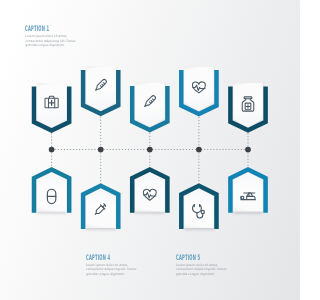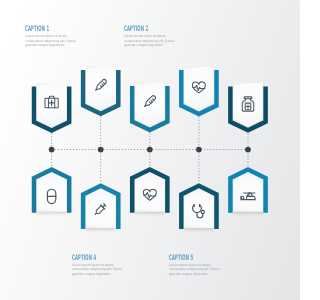--- a/index.html
+++ b/index.html
@@ -162,25 +162,21 @@
             <path d="M13.5 0.9v5.5"></path>
           </g>
       </g>
       </g>
   </svg>
 
   <div class="cap" style="left:25.3px;top:25px">
     <div class="ttl">CAPTION 1</div>
     <div class="bdy">Lorem ipsum dolor sit amet, consectetur adipiscing elit. Donec gravida congue dignissim.</div>
   </div>
-  <div class="cap" style="left:124.2px;top:25px">
-    <div class="ttl">CAPTION 2</div>
-    <div class="bdy">Lorem ipsum dolor sit amet, consectetur adipiscing elit. Donec gravida congue dignissim.</div>
-  </div>
-  <div class="cap" style="left:72px;top:253.7px">
+  <div class="cap" style="left:86px;top:253.7px">
     <div class="ttl">CAPTION 4</div>
     <div class="bdy">Lorem ipsum dolor sit amet, consectetur adipiscing elit. Donec gravida congue dignissim.</div>
   </div>
-  <div class="cap" style="left:169px;top:253.7px">
+  <div class="cap" style="left:176px;top:253.7px">
     <div class="ttl">CAPTION 5</div>
     <div class="bdy">Lorem ipsum dolor sit amet, consectetur adipiscing elit. Donec gravida congue dignissim.</div>
   </div>
 </div>
 
 </body></html>

